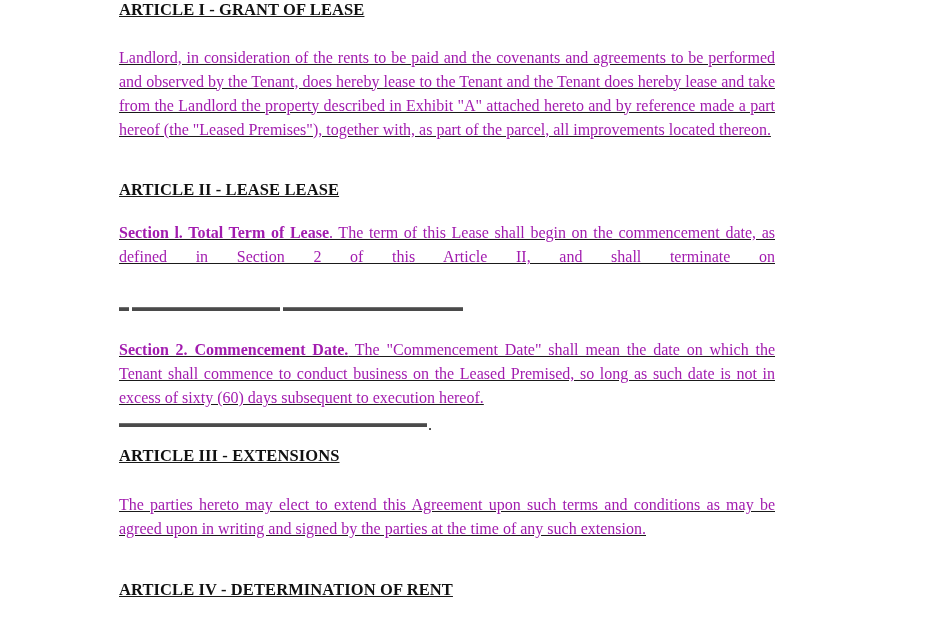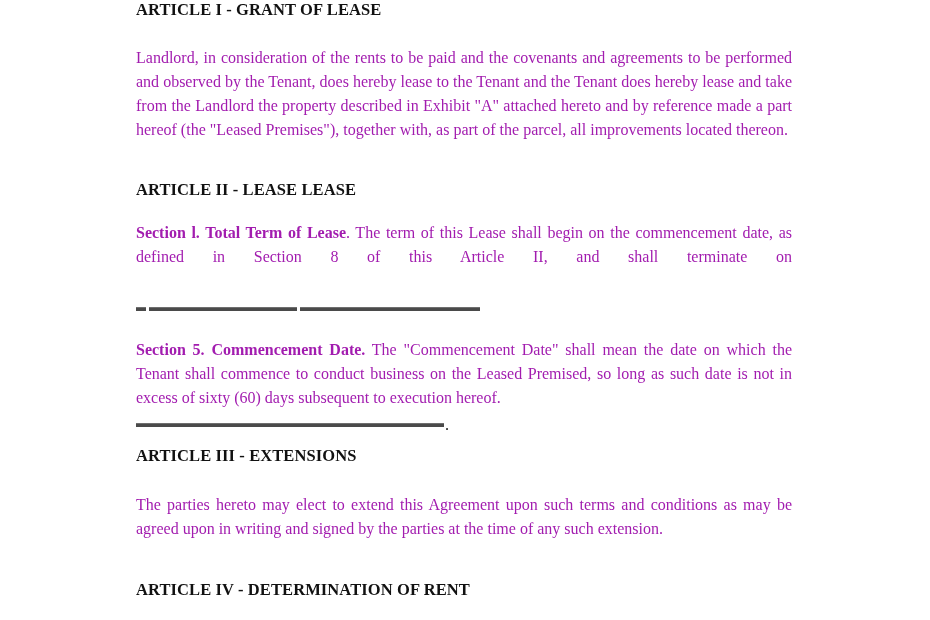--- a/index.html
+++ b/index.html
@@ -17,23 +17,24 @@
 
   .page {
     position: relative;
     width: 930px;
     height: 620px;
     background: #ffffff;
   }
 
   .content {
     position: absolute;
-    left: 136px;
+    left: 119px;
     top: 0;
     width: 656px;
+    text-decoration: underline;
   }
 
   .article-heading {
     font-size: 16.5px;
     font-weight: bold;
     letter-spacing: 0.1px;
     line-height: 1.25;
     margin: 0;
     color: #111111;
   }
@@ -115,33 +116,33 @@
 
     <p class="body-para">Landlord, in consideration of the rents to be paid and the covenants and agreements to be performed and observed by the Tenant, does hereby lease to the Tenant and the Tenant does hereby lease and take from the Landlord the property described in Exhibit "A" attached hereto and by reference made a part hereof (the "Leased Premises"), together with, as part of the parcel, all improvements located thereon.</p>
 
     <div class="sp-after-p1"></div>
 
     <h1 class="article-heading">ARTICLE II - LEASE LEASE</h1>
 
     <div class="sp-after-h2"></div>
 
     <p class="body-para force-justify-last">
-      <span class="run-in-label">Section l. Total Term of Lease</span><span class="lastline">. The term of this Lease shall begin on the commencement date, as defined in Section 8 of this Article II, and shall terminate on</span>
+      <span class="run-in-label">Section l. Total Term of Lease</span><span class="lastline">. The term of this Lease shall begin on the commencement date, as defined in Section 2 of this Article II, and shall terminate on</span>
     </p>
 
     <div class="sp-before-rule1"></div>
 
     <div class="rule-wrap">
       <span class="fill-rule" style="width:10px"></span><span class="rule-gap"></span><span class="fill-rule" style="width:148px"></span><span class="rule-gap"></span><span class="fill-rule" style="width:180px"></span>
     </div>
 
     <div class="sp-after-rule1"></div>
 
     <p class="body-para">
-      <span class="run-in-label">Section 5. Commencement Date.</span><span> The "Commencement Date" shall mean the date on which the Tenant shall commence to conduct business on the Leased Premised, so long as such date is not in excess of sixty (60) days subsequent to execution hereof.</span>
+      <span class="run-in-label">Section 2. Commencement Date.</span><span> The "Commencement Date" shall mean the date on which the Tenant shall commence to conduct business on the Leased Premised, so long as such date is not in excess of sixty (60) days subsequent to execution hereof.</span>
     </p>
 
     <div class="sp-before-rule2"></div>
 
     <div class="rule-wrap">
       <span class="fill-rule" style="width:308px"></span><span class="rule-period">.</span>
     </div>
 
     <div class="sp-after-rule2"></div>
 

